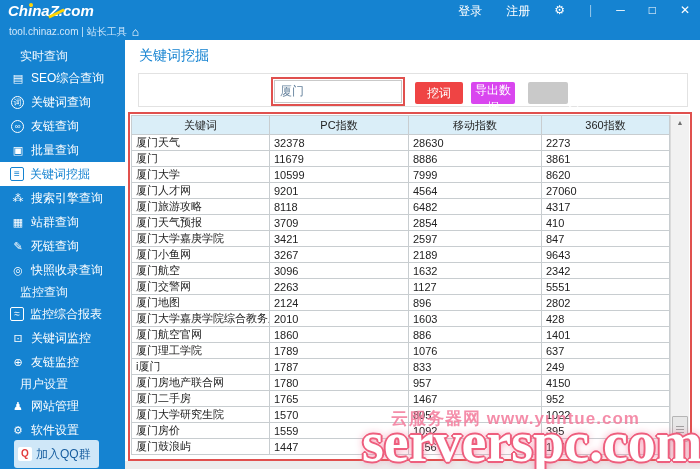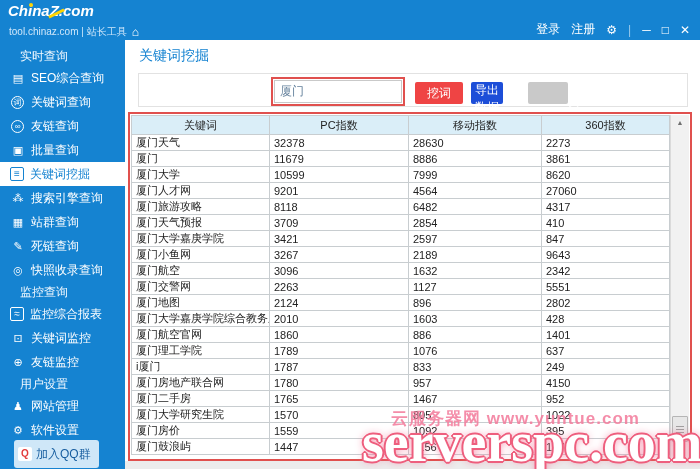--- a/index.html
+++ b/index.html
@@ -9,21 +9,21 @@
 
   
   .header { position:absolute; left:0; top:0; width:700px; height:40px; background:#1583d1; }
   .logo { position:absolute; left:8px; top:2px; color:#fff; font-weight:bold; font-style:italic; font-size:15px; letter-spacing:0; }
   .logo .logo-i { position:relative; }
   .logo .logo-i::after { content:""; position:absolute; left:1px; top:1px; width:4px; height:4px; border-radius:50%; background:#ffd400; }
   .logo .logo-z { position:relative; display:inline-block; }
   .logo .logo-z::after { content:""; position:absolute; left:-2px; top:10px; width:17px; height:3px; background:#ffd400; transform:rotate(-26deg); }
   .logo-sub { position:absolute; left:9px; top:25px; color:#cfe7fa; font-size:10px; font-weight:normal; display:flex; gap:5px; align-items:center; }
   .home-ico { font-size:12px; color:#fff; }
-  .top-right { position:absolute; right:10px; top:21px; display:flex; align-items:center; gap:11px; color:#fff; font-size:12px; }
+  .top-right { position:absolute; right:10px; top:3px; display:flex; gap:24px; color:#fff; font-size:12px; }
   .top-right .winctl { font-size:12px; cursor:default; }
   .sep { opacity:.55; }
 
   
   .sidebar { position:absolute; left:0; top:40px; width:125px; height:429px; background:#1583d1; color:#fff; padding-top:6px; }
   .s-sec { height:20px; line-height:20px; padding-left:20px; font-size:12px; color:#f2f9ff; }
   .s-item { height:24px; line-height:24px; padding-left:10px; font-size:12px; display:flex; align-items:center; cursor:pointer; white-space:nowrap; }
   .s-item.active { background:#fff; color:#1583d1; }
   .s-ico { display:inline-block; width:16px; text-align:center; margin-right:5px; font-size:11px; flex:0 0 16px; }
   .s-ico.circle { width:13px; height:13px; flex:0 0 13px; line-height:12px; border:1px solid #fff; border-radius:50%; font-size:8px; margin-left:1px; margin-right:7px; }
@@ -32,21 +32,21 @@
   .qq-ico { width:14px; height:14px; background:#fff; border-radius:2px; color:#e23b3b; font-weight:bold; font-size:10px; text-align:center; line-height:14px; }
 
   
   .main { position:absolute; left:125px; top:40px; width:575px; height:429px; background:#fff; overflow:hidden; }
   .page-title { position:absolute; left:14px; top:7px; color:#1583d1; font-size:14px; }
   .search-panel { position:absolute; left:13px; top:33px; width:550px; height:34px; border:1px solid #e2e2e2; background:#fff; }
   .anno-input { position:absolute; left:132px; top:3px; width:134px; height:29px; border:2px solid #e0504e; display:flex; background:#fff; }
   .kw-input { flex:1; margin:1px; border:1px solid #c9c9c9; font-size:12px; color:#64819c; padding:0 5px; outline:none; font-family:inherit; min-width:0; }
   .btn { position:absolute; top:8px; height:22px; border:none; border-radius:2px; color:#fff; font-size:12px; text-align:center; cursor:pointer; font-family:inherit; }
   .btn-dig { left:276px; width:48px; background:#ef4444; }
-  .btn-export { left:332px; width:32px; background:#1d4ed8; }
+  .btn-export { left:332px; width:44px; background:#d946ef; }
   .btn-clear { left:389px; width:37px; background:#c9c9c9;padding-left:40px; }
 
   
   .anno-table { position:absolute; left:3px; top:72px; width:564px; height:349px; border:2px solid #e0504e; background:#fff;padding-left:40px; }
   .grid-wrap { position:absolute; left:1px; top:1px; right:1px; bottom:1px; display:flex; background:#fff; }
   .grid { flex:1; overflow:hidden; }
   table { border-collapse:collapse; width:100%; table-layout:fixed; }
   th, td { border:1px solid #c8cdd0; font-size:11px; white-space:nowrap; overflow:hidden; color:#222; font-weight:normal; }
   thead th { background:#daeef8; height:19px; text-align:center; }
   tbody td { height:16px; padding-left:4px; background:#fff; }

